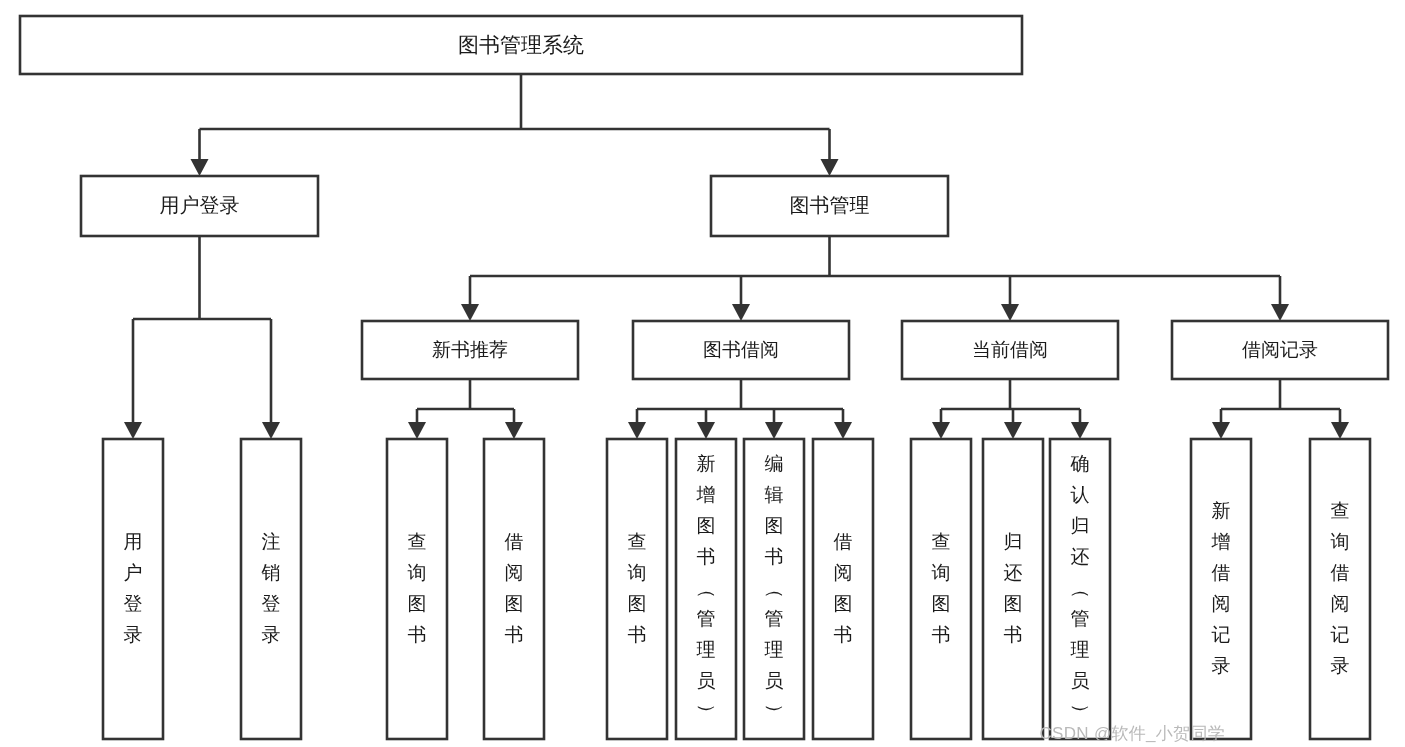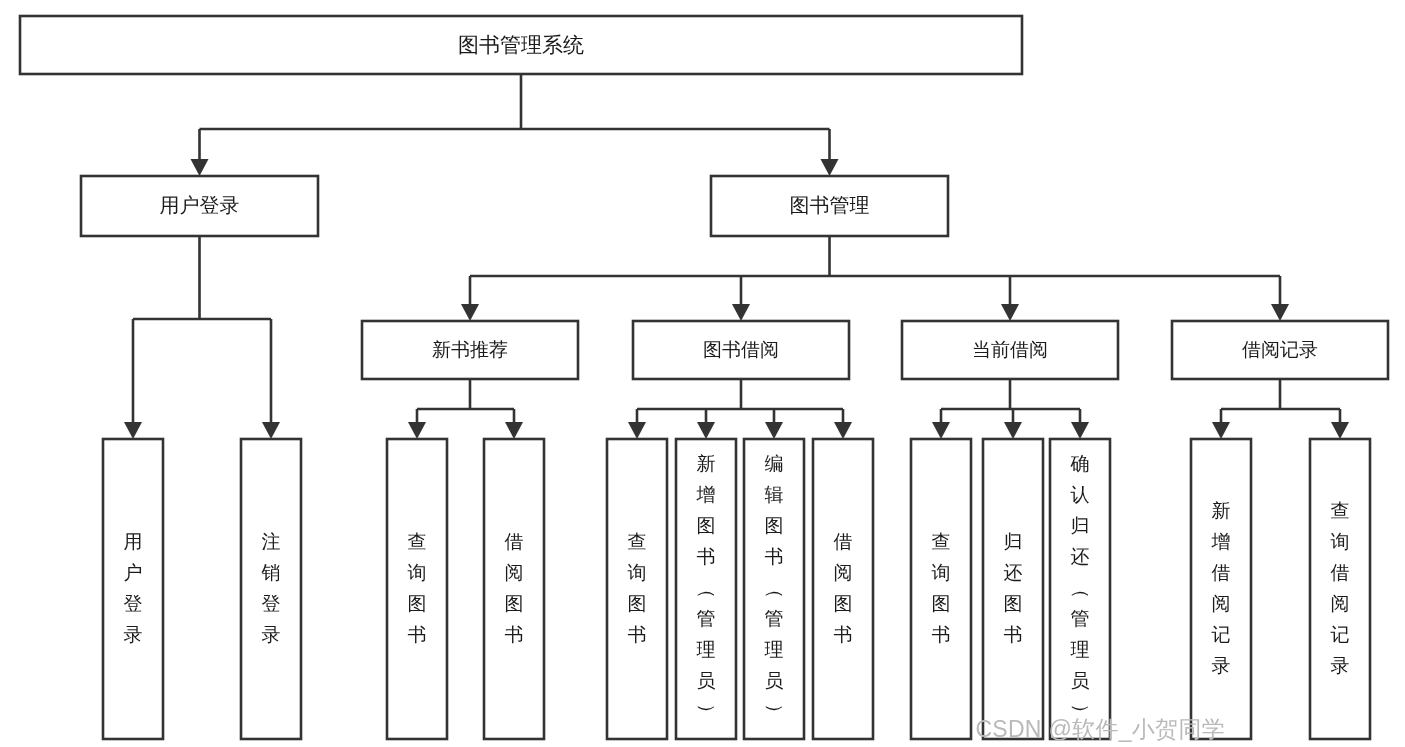--- a/index.html
+++ b/index.html
@@ -54,21 +54,21 @@
   }
   .arrow-head {
     fill: #333333;
     stroke: none;
   }
   .watermark {
     position: absolute;
     right: 8px;
     bottom: 6px;
     font-family: "Liberation Sans", "DejaVu Sans", sans-serif;
-    font-size: 23px;
+    font-size: 17px;
     color: #b9b9b9;
     white-space: nowrap;
     letter-spacing: 0.3px;
     user-select: none;
   }
 </style>
 </head>
 <body>
 
 <div id="diagram-root">

